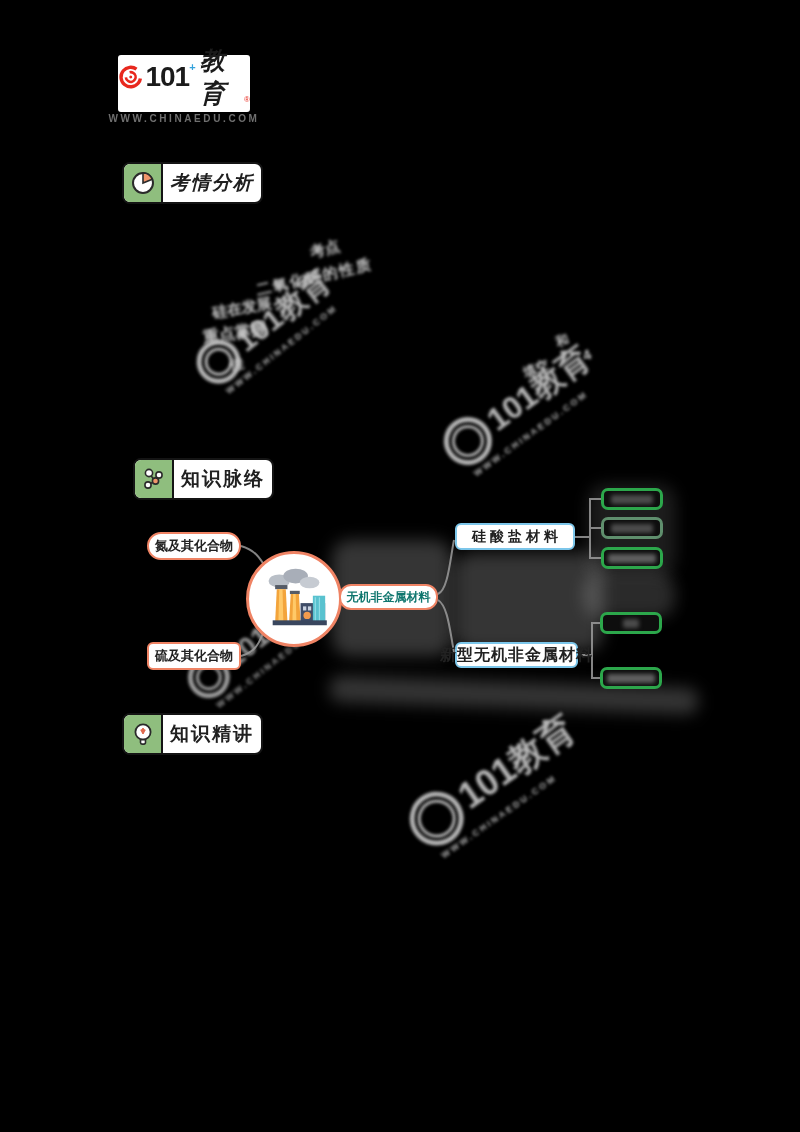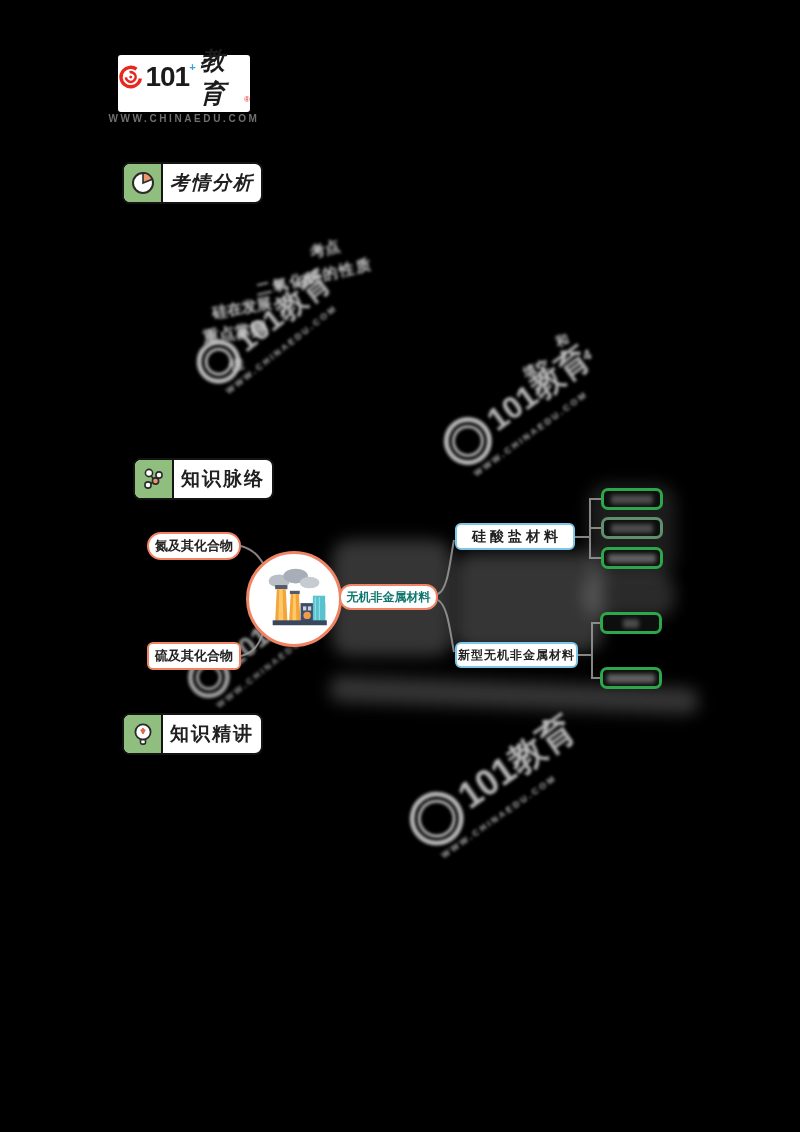--- a/index.html
+++ b/index.html
@@ -70,21 +70,21 @@
   
   .node { position:absolute; background:#fff; z-index:5; display:flex; align-items:center; justify-content:center;
           font-weight:bold; color:#222; box-sizing:border-box; white-space:nowrap; }
   .orange { border:2px solid #ef8364; border-radius:6px; }
   .blue   { border:2px solid #7cc6ea; border-radius:6px; }
   .n-nitrogen { left:147px; top:532px; width:94px; height:28px; font-size:13px;border-radius:14px; }
   .n-sulfur   { left:147px; top:642px; width:94px; height:28px; font-size:13px; }
   .n-center-label { left:339px; top:584px; width:99px; height:26px; font-size:12px;
                     border-radius:12px; color:#0f766e; }
   .n-silicate { left:455px; top:523px; width:120px; height:27px; font-size:14px; letter-spacing:4px; padding-left:4px; }
-  .n-new      { left:455px; top:642px; width:123px; height:26px; font-size:12px; letter-spacing:1px; }
+  .n-new      { left:455px; top:642px; width:123px; height:26px; font-size:16px; letter-spacing:1px; }
   .hub { position:absolute; left:246px; top:551px; width:90px; height:90px; background:#fff;
          border:3px solid #ef8364; border-radius:50%; z-index:5; display:flex; align-items:center; justify-content:center; }
   .leaf { position:absolute; width:56px; height:16px; background:#0e0e0e; border:3px solid #2ca74b;
           border-radius:7px; z-index:5; display:flex; align-items:center; justify-content:center; }
   .leaf .smudge { width:74%; height:9px; background:rgba(128,128,128,.55); filter:blur(2px); border-radius:2px; }
   .lf1 { left:601px; top:488px; }
   .lf2 { left:601px; top:517px; border-color:#5f8f6d; }
   .lf3 { left:601px; top:547px; }
   .lf3 .smudge { width:86%; background:rgba(150,150,150,.6); }
   .lf4 { left:600px; top:612px; }

